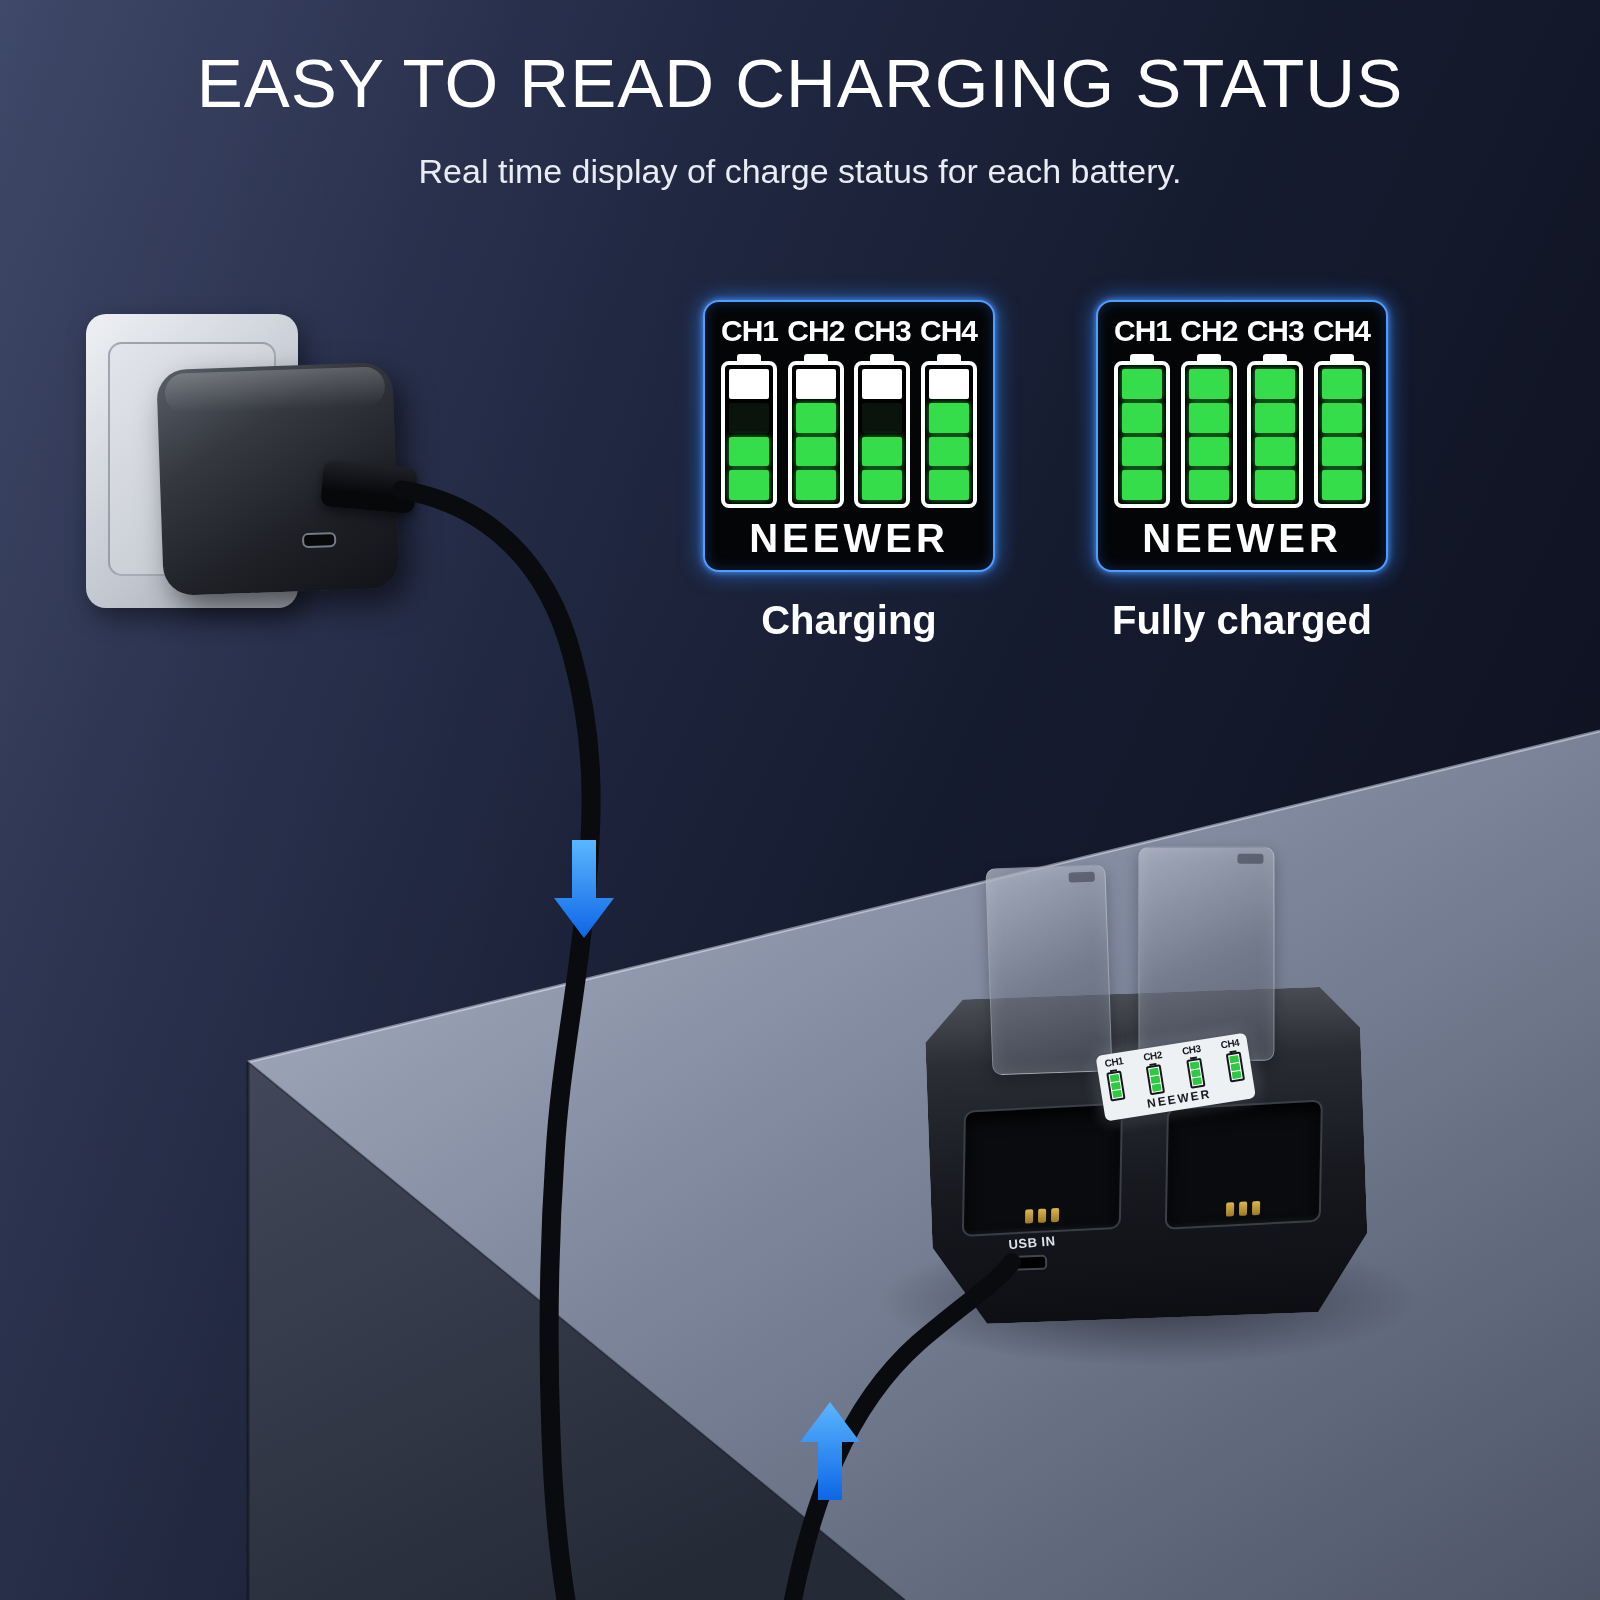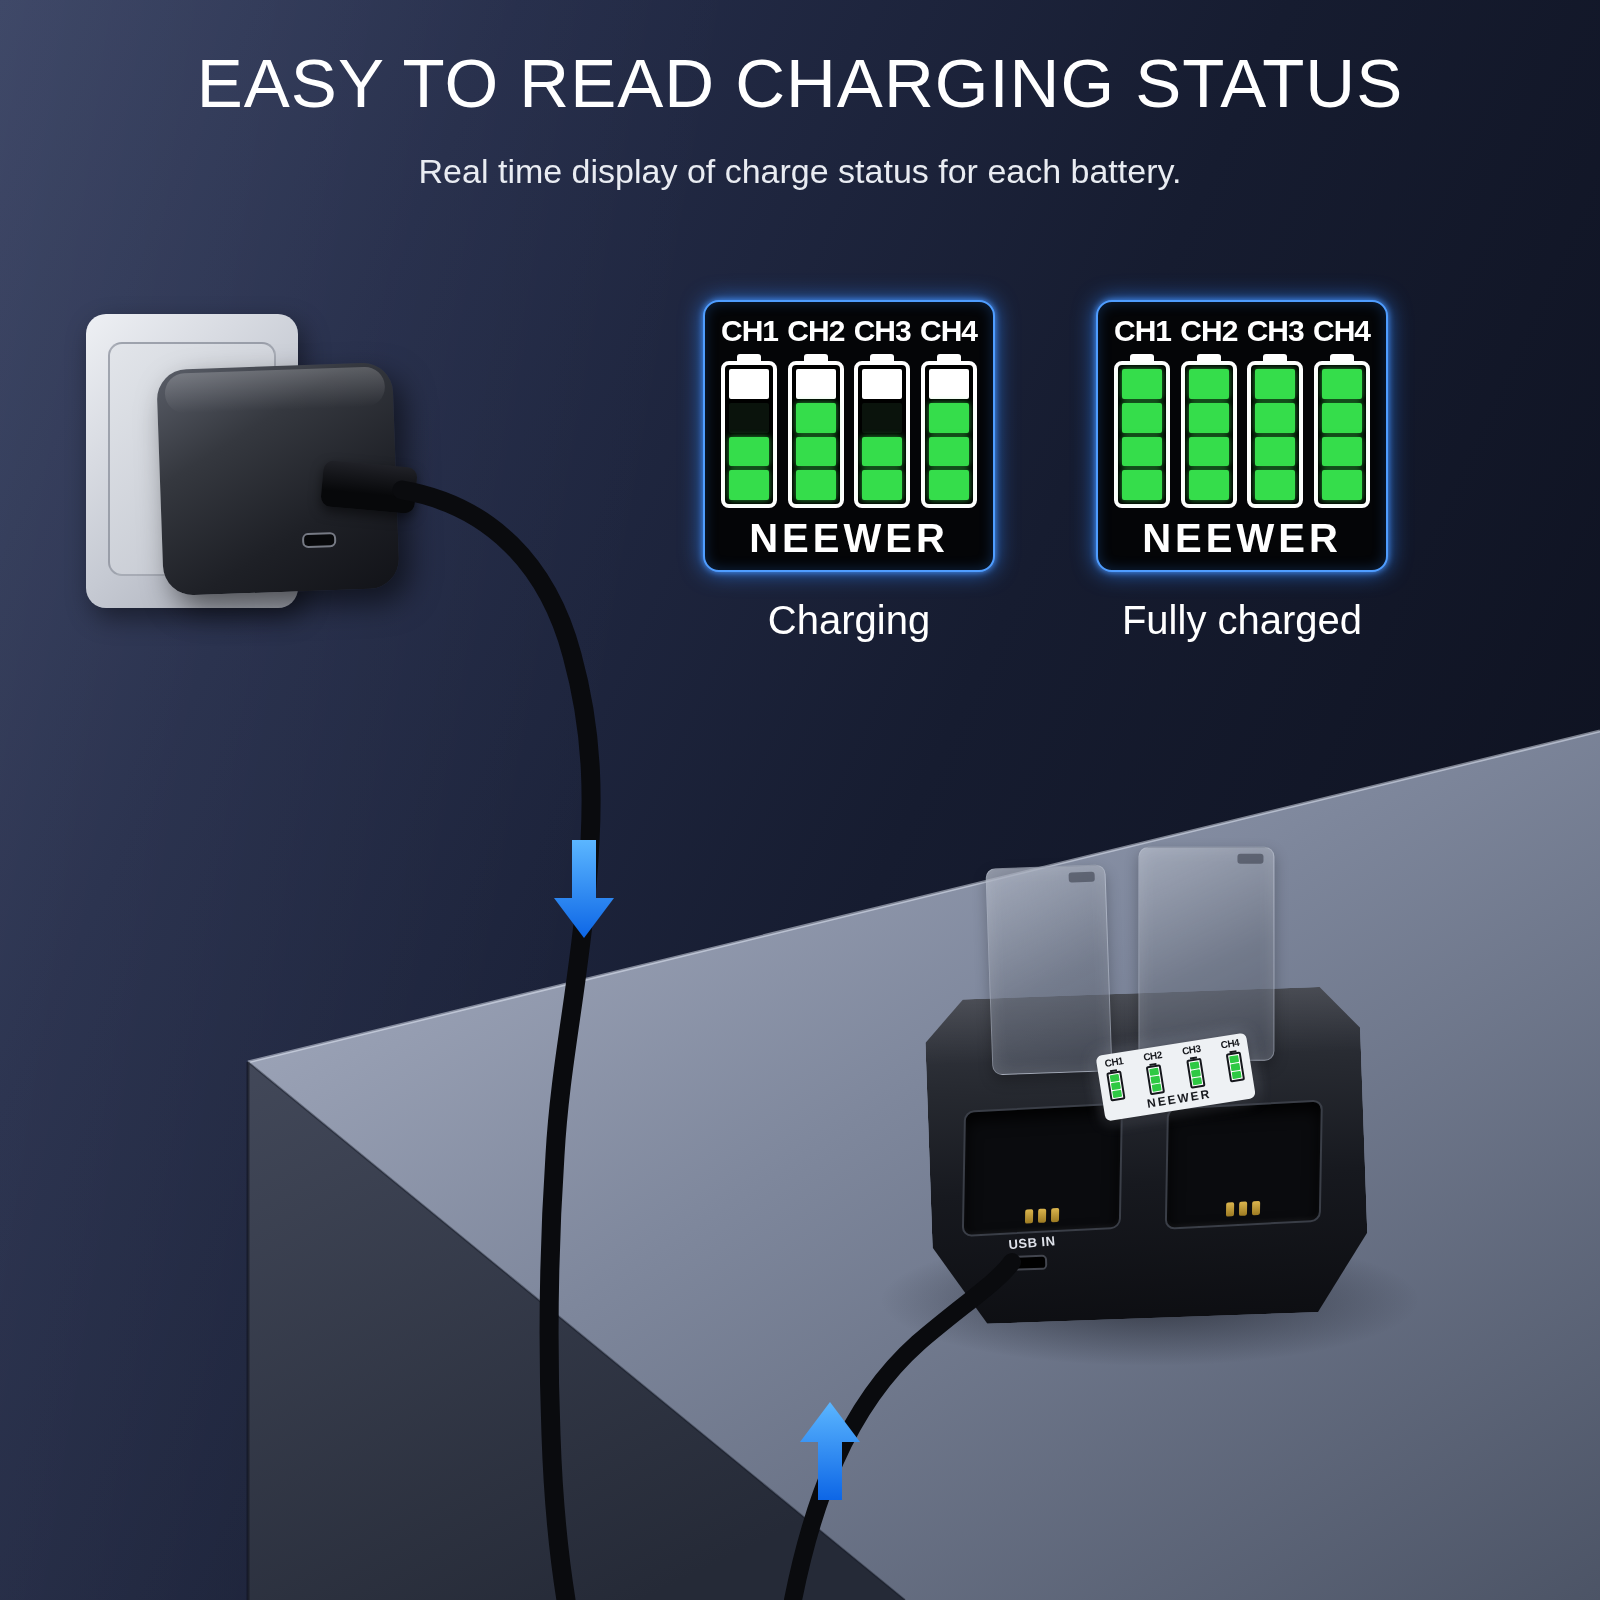--- a/index.html
+++ b/index.html
@@ -42,21 +42,21 @@
   .battery-cap{width:24px;height:7px;background:#fff;border-radius:3px 3px 0 0;}
   .battery-body{
     width:100%;flex:1;border:4px solid #fff;border-radius:8px;background:#000;
     box-sizing:border-box;display:flex;flex-direction:column;padding:4px;gap:4px;
   }
   .seg{flex:1;border-radius:2px;}
   .seg-white{background:#ffffff;}
   .seg-green{background:#35dd4b;box-shadow:0 0 6px rgba(54,221,75,.7);}
   .seg-off{background:#0a130c;}
   .panel-brand{text-align:center;color:#fff;font-weight:bold;font-size:40px;letter-spacing:4px;margin-top:8px;line-height:1.1;}
-  .panel-caption{position:absolute;width:292px;top:598px;text-align:center;color:#fff;font-size:40px;font-weight:normal;}
+  .panel-caption{position:absolute;width:292px;top:598px;text-align:center;color:#fff;font-size:40px;font-weight:bold;}
   .cap-left{left:703px;} .cap-right{left:1096px;}
 
   
   .wall-plate{
     position:absolute;left:86px;top:314px;width:212px;height:294px;border-radius:20px;
     background:linear-gradient(135deg,#eef0f4 0%,#c6cad3 55%,#a5a9b4 100%);
     box-shadow:6px 10px 26px rgba(0,0,0,.45);
   }
   .wall-plate-inner{
     position:absolute;left:22px;top:28px;right:22px;bottom:32px;border-radius:14px;

